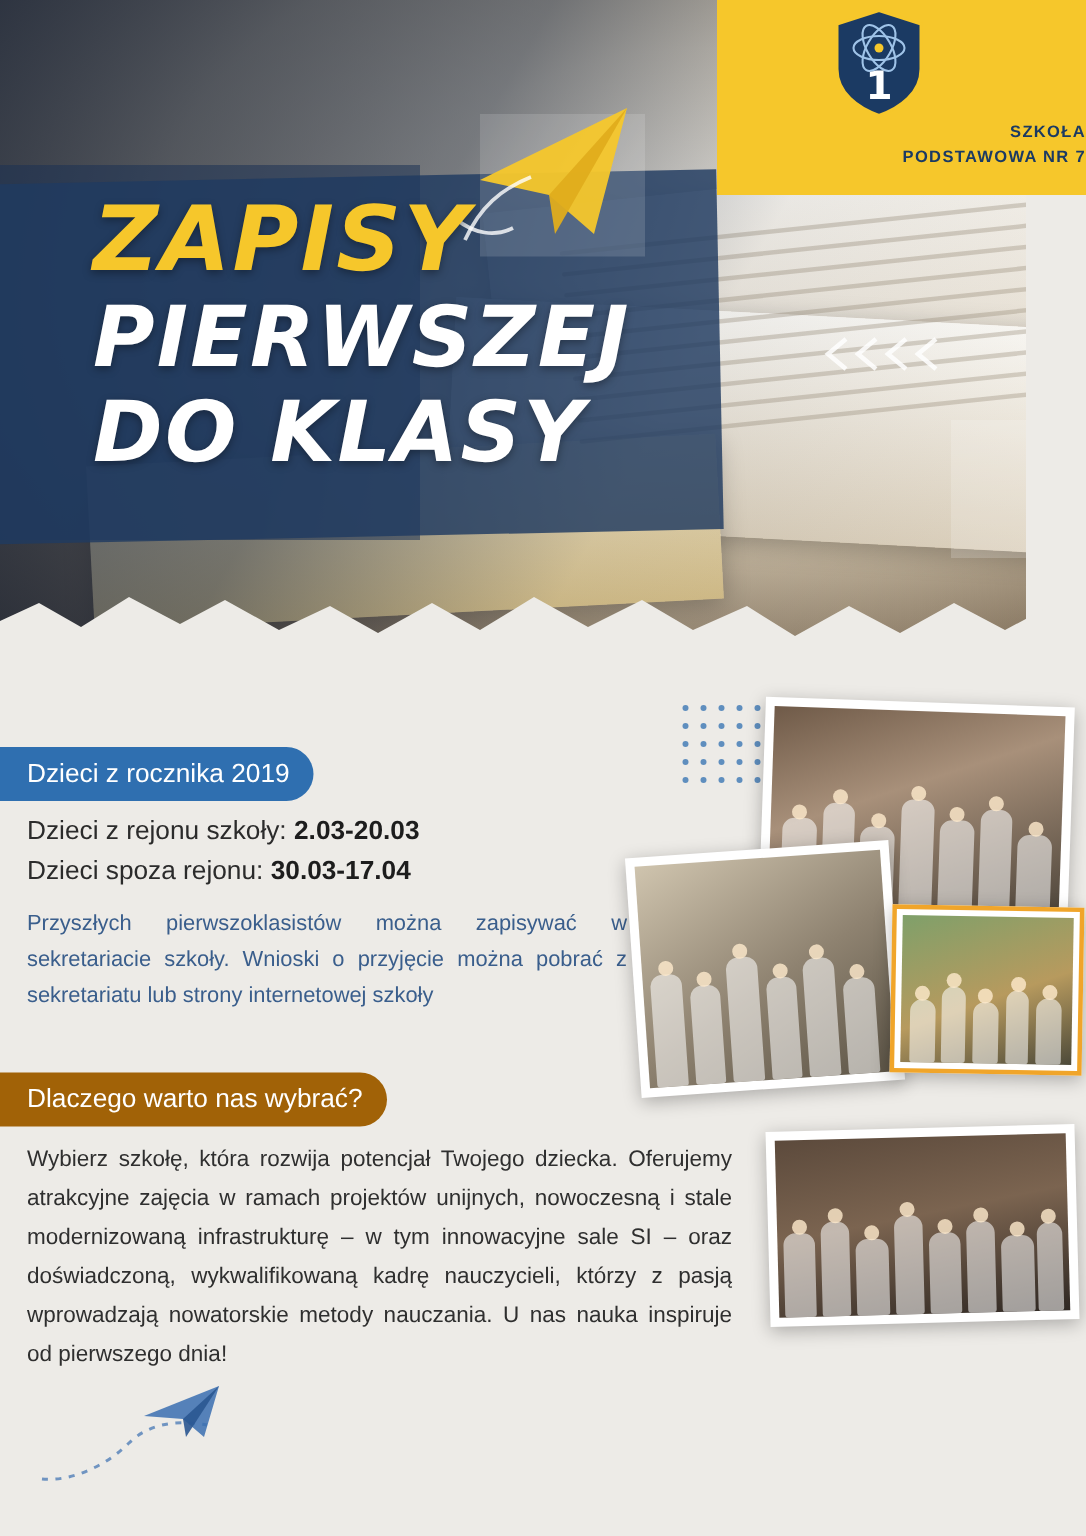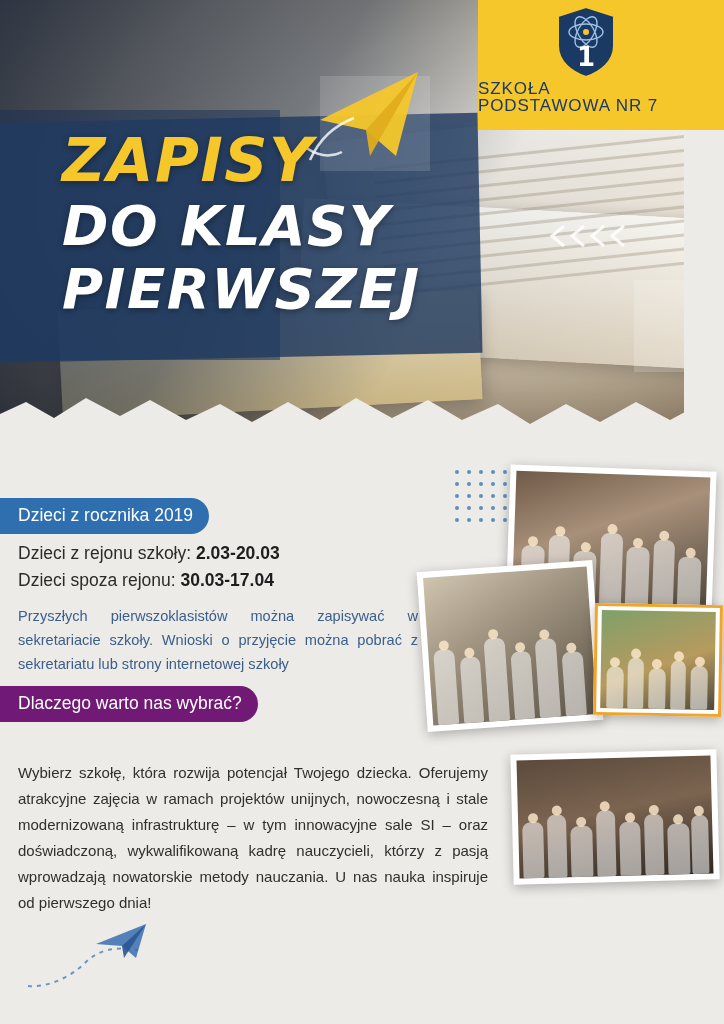--- a/index.html
+++ b/index.html
@@ -55,22 +55,22 @@
 
   
   .badge-wrap {
     position:absolute; right:0; top:0; width:246px; height:130px;
     background:#f6c72b; border-bottom-left-radius:0;
   }
   .badge-shield {
     position:absolute; left:78px; top:6px; width:60px; height:72px;
   }
   .badge-text {
-    position:absolute; left:0; top:80px; width:246px; text-align:left;
-    color:#1b3a63; font-weight:normal; font-size:17px; letter-spacing:.9px; line-height:17px;
+    position:absolute; left:0; top:80px; width:246px; text-align:right;
+    color:#1b3a63; font-weight:bold; font-size:11px; letter-spacing:.9px; line-height:17px;
   }
 
   
   .headline { position:absolute; left:62px; top:130px; width:430px; }
   .hl {
     font-family:"DejaVu Sans", sans-serif;
     font-weight:bold;
     font-style:italic;
     letter-spacing:1.5px;
     line-height:1.02;
@@ -82,21 +82,21 @@
 
   .plane { position:absolute; left:300px; top:60px; width:140px; height:110px; }
   .chev { position:absolute; left:546px; top:222px; width:90px; height:28px; }
 
   
   .section-title {
     position:absolute; font-weight:normal; color:#ffffff; font-size:17.5px;
     padding:7px 16px 8px 18px; white-space:nowrap;
   }
   .st-blue { left:0px; top:498px; background:#2f6fb0; border-radius:0 18px 18px 0; }
-  .st-pink { left:0px; top:686px; background:#701a75; border-radius:0 18px 18px 0; }
+  .st-pink { left:0px; top:715px; background:#a16207; border-radius:0 18px 18px 0; }
 
   .dates { position:absolute; left:18px; top:540px; width:420px; color:#2b2b2b; }
   .dates .row { font-size:17.5px; line-height:27px; }
   .dates .row b { font-weight:bold; color:#1d1d1d; }
 
   .para {
     position:absolute; color:#3a5e8c; font-size:14.6px; line-height:24px;
     text-align:justify;
   }
   .p1 { left:18px; top:604px; width:400px; }
@@ -175,22 +175,22 @@
       <g stroke="#ffffff" stroke-width="3" fill="none" opacity=".85">
         <path d="M18 4 L6 14 L18 24"></path>
         <path d="M38 4 L26 14 L38 24"></path>
         <path d="M58 4 L46 14 L58 24"></path>
         <path d="M78 4 L66 14 L78 24"></path>
       </g>
     </svg>
 
     <div class="headline">
       <div class="hl hl1">ZAPISY</div>
+      <div class="hl hl3">PIERWSZEJ</div>
       <div class="hl hl2">DO KLASY</div>
-      <div class="hl hl3">PIERWSZEJ</div>
     </div>
   </div>
 
   <svg class="torn" viewBox="0 0 724 90" preserveAspectRatio="none">
     <path d="M0,46 L26,34 L54,50 L86,30 L120,48 L150,32 L186,52 L220,36 L252,54 L288,34 L320,52 L356,30 L392,50 L428,32 L462,52 L498,36 L530,56 L566,36 L600,54 L636,34 L670,52 L700,36 L724,48 L724,90 L0,90 Z" fill="#edebe7"></path>
   </svg>
 
   <div class="badge-wrap">
     <svg class="badge-shield" viewBox="0 0 60 72">
       <path d="M30 1 L58 10 L58 40 C58 56 44 66 30 71 C16 66 2 56 2 40 L2 10 Z" fill="#1b3a63" stroke="#f6c72b" stroke-width="2"></path>

